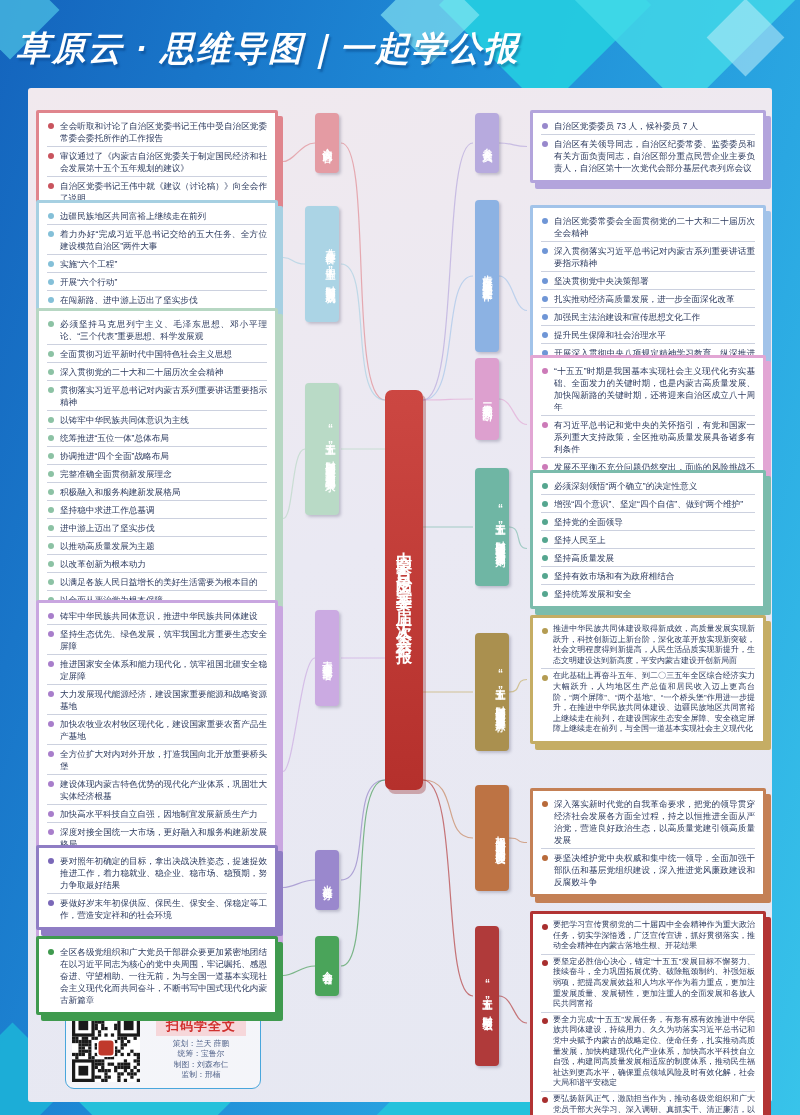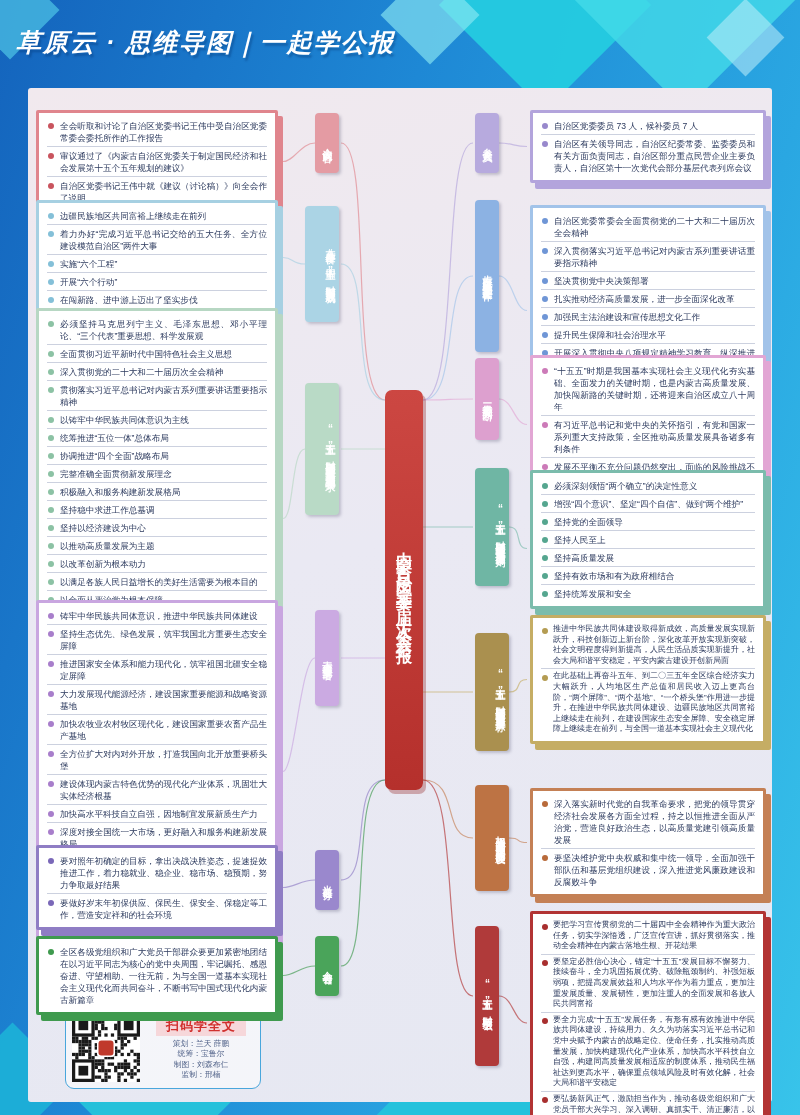--- a/index.html
+++ b/index.html
@@ -1,21 +1,21 @@
 <!DOCTYPE html>
 <html><head>
 <meta charset="utf-8">
 <style>
   html,body{margin:0;padding:0;}
   body{font-family:"Liberation Sans","DejaVu Sans",sans-serif;}
   .page{position:relative;width:800px;height:1115px;overflow:hidden;
     background:linear-gradient(108deg,#1464bd 0%,#1e88d5 38%,#2aa7e2 72%,#38c4ea 100%);}
   .diamond{position:absolute;transform:rotate(45deg);}
   .hdr{position:absolute;left:0;top:0;width:100%;height:88px;}
-  .hdr-title{position:absolute;left:16px;top:26px;color:#ffffff;font-size:25px;font-weight:bold;
+  .hdr-title{position:absolute;left:16px;top:26px;color:#ffffff;font-size:34px;font-weight:bold;
     font-style:italic;letter-spacing:2px;text-shadow:2px 3px 2px rgba(0,50,110,.35);}
   .panel{position:absolute;left:28px;top:88px;width:744px;height:1014px;border-radius:3px;
     background:linear-gradient(165deg,#f1e9ee 0%,#eae9f3 45%,#e6e8f2 100%);}
   #connectors{position:absolute;left:0;top:0;width:744px;height:1014px;}
   .center-title{position:absolute;left:357px;top:302px;width:38px;height:400px;
     background:linear-gradient(180deg,#cc4742,#b5302c);border-radius:7px;
     box-shadow:3px 4px 0 rgba(150,40,40,.35);color:#fff;font-weight:bold;font-size:16px;
     writing-mode:vertical-rl;text-orientation:upright;letter-spacing:6px;text-align:center;
     line-height:38px;}
   .bbox{position:absolute;background:#ffffff;border-style:solid;border-width:3px;border-radius:2px;
@@ -276,21 +276,21 @@
           <li><span class="dot" style="background: rgb(140, 194, 164);"></span><span>必须坚持马克思列宁主义、毛泽东思想、邓小平理论、“三个代表”重要思想、科学发展观</span></li>
           <li><span class="dot" style="background: rgb(140, 194, 164);"></span><span>全面贯彻习近平新时代中国特色社会主义思想</span></li>
           <li><span class="dot" style="background: rgb(140, 194, 164);"></span><span>深入贯彻党的二十大和二十届历次全会精神</span></li>
           <li><span class="dot" style="background: rgb(140, 194, 164);"></span><span>贯彻落实习近平总书记对内蒙古系列重要讲话重要指示精神</span></li>
           <li><span class="dot" style="background: rgb(140, 194, 164);"></span><span>以铸牢中华民族共同体意识为主线</span></li>
           <li><span class="dot" style="background: rgb(140, 194, 164);"></span><span>统筹推进“五位一体”总体布局</span></li>
           <li><span class="dot" style="background: rgb(140, 194, 164);"></span><span>协调推进“四个全面”战略布局</span></li>
           <li><span class="dot" style="background: rgb(140, 194, 164);"></span><span>完整准确全面贯彻新发展理念</span></li>
           <li><span class="dot" style="background: rgb(140, 194, 164);"></span><span>积极融入和服务构建新发展格局</span></li>
           <li><span class="dot" style="background: rgb(140, 194, 164);"></span><span>坚持稳中求进工作总基调</span></li>
-          <li><span class="dot" style="background: rgb(140, 194, 164);"></span><span>坚持以经济建设为中心</span></li>
+          <li><span class="dot" style="background: rgb(140, 194, 164);"></span><span>进中游上迈出了坚实步伐</span></li>
           <li><span class="dot" style="background: rgb(140, 194, 164);"></span><span>以推动高质量发展为主题</span></li>
           <li><span class="dot" style="background: rgb(140, 194, 164);"></span><span>以改革创新为根本动力</span></li>
           <li><span class="dot" style="background: rgb(140, 194, 164);"></span><span>以满足各族人民日益增长的美好生活需要为根本目的</span></li>
           <li><span class="dot" style="background: rgb(140, 194, 164);"></span><span>以全面从严治党为根本保障</span></li>
           <li><span class="dot" style="background: rgb(140, 194, 164);"></span><span>推动经济实现质的有效提升和量的合理增长</span></li>
           <li><span class="dot" style="background: rgb(140, 194, 164);"></span><span>推动人的全面发展、各族人民共同富裕迈出坚实步伐</span></li>
           <li><span class="dot" style="background: rgb(140, 194, 164);"></span><span>在建设“两个屏障”、“两个基地”、“一个桥头堡”上展现新作为</span></li>
           <li><span class="dot" style="background: rgb(140, 194, 164);"></span><span>呵护好模范自治区崇高荣誉</span></li>
           <li><span class="dot" style="background: rgb(140, 194, 164);"></span><span>确保与全国一道在基本实现社会主义现代化上取得决定性进展</span></li>
         </ul>
@@ -363,21 +363,21 @@
           <li><span class="dot" style="background: rgb(85, 166, 143);"></span><span>坚持党的全面领导</span></li>
           <li><span class="dot" style="background: rgb(85, 166, 143);"></span><span>坚持人民至上</span></li>
           <li><span class="dot" style="background: rgb(85, 166, 143);"></span><span>坚持高质量发展</span></li>
           <li><span class="dot" style="background: rgb(85, 166, 143);"></span><span>坚持有效市场和有为政府相结合</span></li>
           <li><span class="dot" style="background: rgb(85, 166, 143);"></span><span>坚持统筹发展和安全</span></li>
         </ul>
       </div>
       <div class="bnode" style="left: 447px; top: 380px; width: 34px; height: 118px; line-height: 17px; background: rgb(111, 182, 164);">“十五五”时期经济社会发展遵循原则</div>
       <div class="bbox small" style="left: 502px; top: 527px; width: 236px; border-color: rgb(197, 173, 100); box-shadow: rgb(197, 173, 100) 5px 6px 0px;">
         <ul>
-          <li><span class="dot" style="background: rgb(180, 156, 82);"></span><span>推进中华民族共同体建设取得新成效，高质量发展实现新跃升，科技创新迈上新台阶，深化改革开放实现新突破，社会文明程度得到新提高，人民生活品质实现新提升，社会大局和谐平安稳定，平安内蒙古建设开创新局面</span></li>
+          <li><span class="dot" style="background: rgb(180, 156, 82);"></span><span>推进中华民族共同体建设取得新成效，高质量发展实现新跃升，科技创新迈上新台阶，深化改革开放实现新突破，社会文明程度得到新提高，人民生活品质实现新提升，生态文明建设达到新高度，平安内蒙古建设开创新局面</span></li>
           <li><span class="dot" style="background: rgb(180, 156, 82);"></span><span>在此基础上再奋斗五年、到二〇三五年全区综合经济实力大幅跃升，人均地区生产总值和居民收入迈上更高台阶，“两个屏障”、“两个基地”、“一个桥头堡”作用进一步提升，在推进中华民族共同体建设、边疆民族地区共同富裕上继续走在前列，在建设国家生态安全屏障、安全稳定屏障上继续走在前列，与全国一道基本实现社会主义现代化</span></li>
         </ul>
       </div>
       <div class="bnode" style="left: 447px; top: 545px; width: 34px; height: 118px; line-height: 17px; background: rgb(170, 144, 79);">“十五五”时期经济社会发展主要目标</div>
       <div class="bbox" style="left: 502px; top: 700px; width: 236px; border-color: rgb(196, 128, 85); box-shadow: rgb(196, 128, 85) 5px 6px 0px;">
         <ul>
           <li><span class="dot" style="background: rgb(184, 106, 58);"></span><span>深入落实新时代党的自我革命要求，把党的领导贯穿经济社会发展各方面全过程，持之以恒推进全面从严治党，营造良好政治生态，以高质量党建引领高质量发展</span></li>
           <li><span class="dot" style="background: rgb(184, 106, 58);"></span><span>要坚决维护党中央权威和集中统一领导，全面加强干部队伍和基层党组织建设，深入推进党风廉政建设和反腐败斗争</span></li>
         </ul>
       </div>

